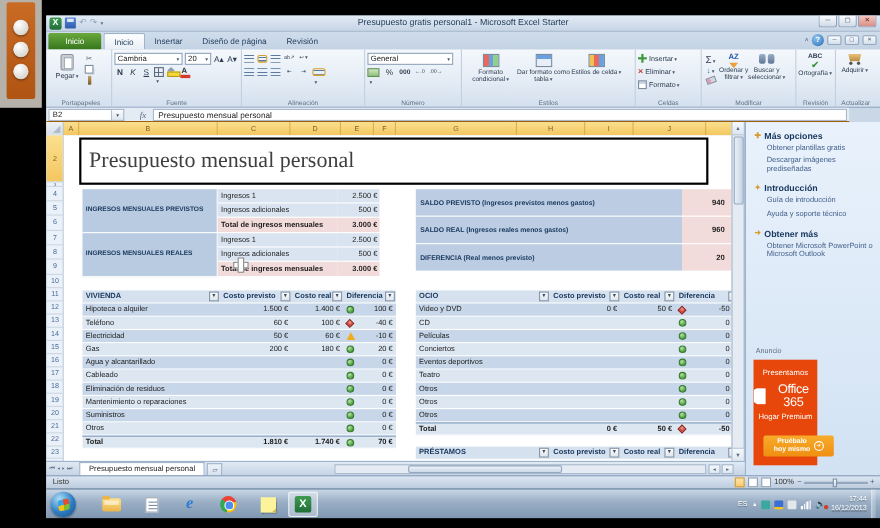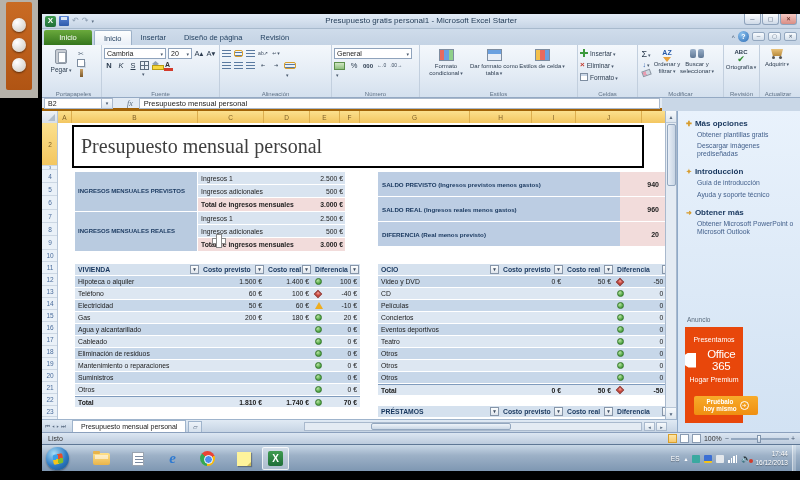--- a/index.html
+++ b/index.html
@@ -93,21 +93,21 @@
   .abctxt{font-size:6px;font-weight:bold;color:#2b3b4e;line-height:1}
   .i-check{color:#2e8b2e;font-size:9px;line-height:1}
   .i-cart{width:14px;height:10px;position:relative;margin-bottom:2px}
   .i-cart::before{content:"";position:absolute;left:1px;top:0;width:12px;height:7px;background:linear-gradient(180deg,#e9c27a,#b78a3c);clip-path:polygon(0 0,100% 0,85% 100%,15% 100%)}
   .i-cart::after{content:"";position:absolute;left:2px;bottom:0;width:3px;height:3px;border-radius:50%;background:#555;box-shadow:7px 0 0 #555}
   .i-sigma{font-size:9px;color:#2b3b4e;line-height:1}
   .i-filldown{color:#2458a8;font-size:7px;line-height:1}
   .i-eraser{width:9px;height:6px;background:linear-gradient(90deg,#e89bb0 0 45%,#cfd8e2 45%);border:1px solid #8a94a1;transform:rotate(-20deg)}
 
   
-  .fbar{position:absolute;left:0;top:84px;width:620px;height:13px;background:#e3ebf4;border-bottom:3px solid #a16207;display:flex;align-items:center}
+  .fbar{position:absolute;left:0;top:84px;width:730px;height:13px;background:#e3ebf4;border-bottom:1px solid #a16207;display:flex;align-items:center}
   .namebox{width:58px;height:11px;background:#fff;border:1px solid #aab9cc;margin-left:2px;font-size:7px;color:#222;display:flex;align-items:center;padding-left:3px}
   .nbdd{width:11px;height:11px;border:1px solid #aab9cc;border-left:none;background:linear-gradient(180deg,#fafcfe,#dde6ef);font-size:5px;color:#44566d;display:flex;align-items:center;justify-content:center}
   .fx{font-size:8px;font-style:italic;font-family:"Liberation Serif",serif;color:#5a6b7d;margin:0 6px 0 14px}
   .finput{flex:1;height:11px;background:#fff;border:1px solid #aab9cc;font-size:7.5px;color:#222;display:flex;align-items:center;padding-left:4px;margin-right:2px}
 
   
   .cheads{position:absolute;left:0;top:97px;width:623px;height:12px;display:flex;background:linear-gradient(180deg,#fbe08e,#f3c660)}
   .corner{width:16px;height:12px;background:linear-gradient(180deg,#edf1f6,#d7dfe9);border-right:1px solid #b7c6d8;position:relative}
   .corner::after{content:"";position:absolute;right:2px;bottom:2px;width:0;height:0;border-left:7px solid transparent;border-bottom:7px solid #b0bdcc}
   .ch{height:12px;border-right:1px solid #dcae4e;font-size:6.5px;color:#7c5f28;display:flex;align-items:center;justify-content:center}

